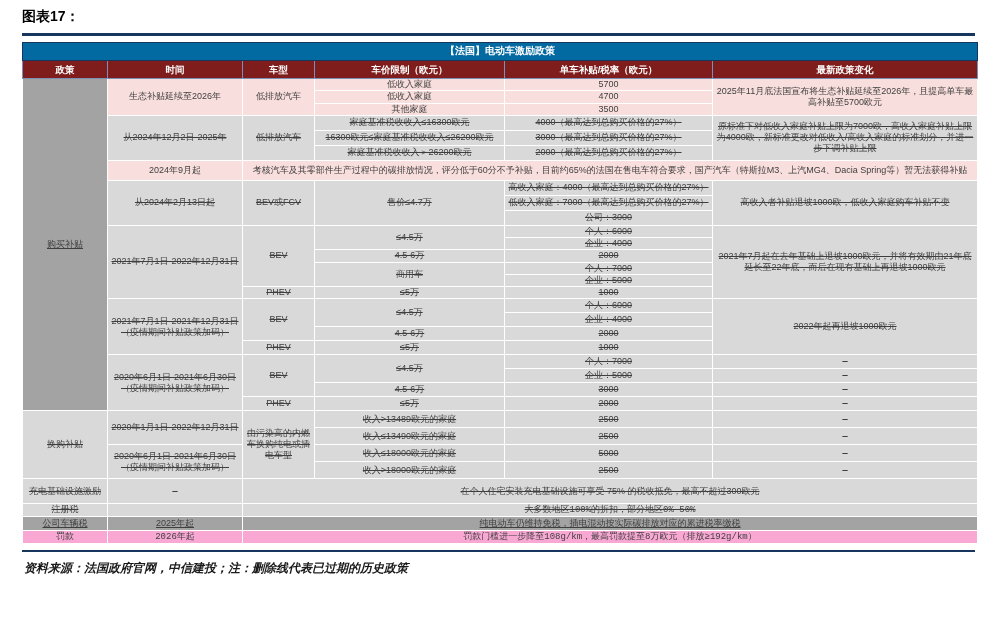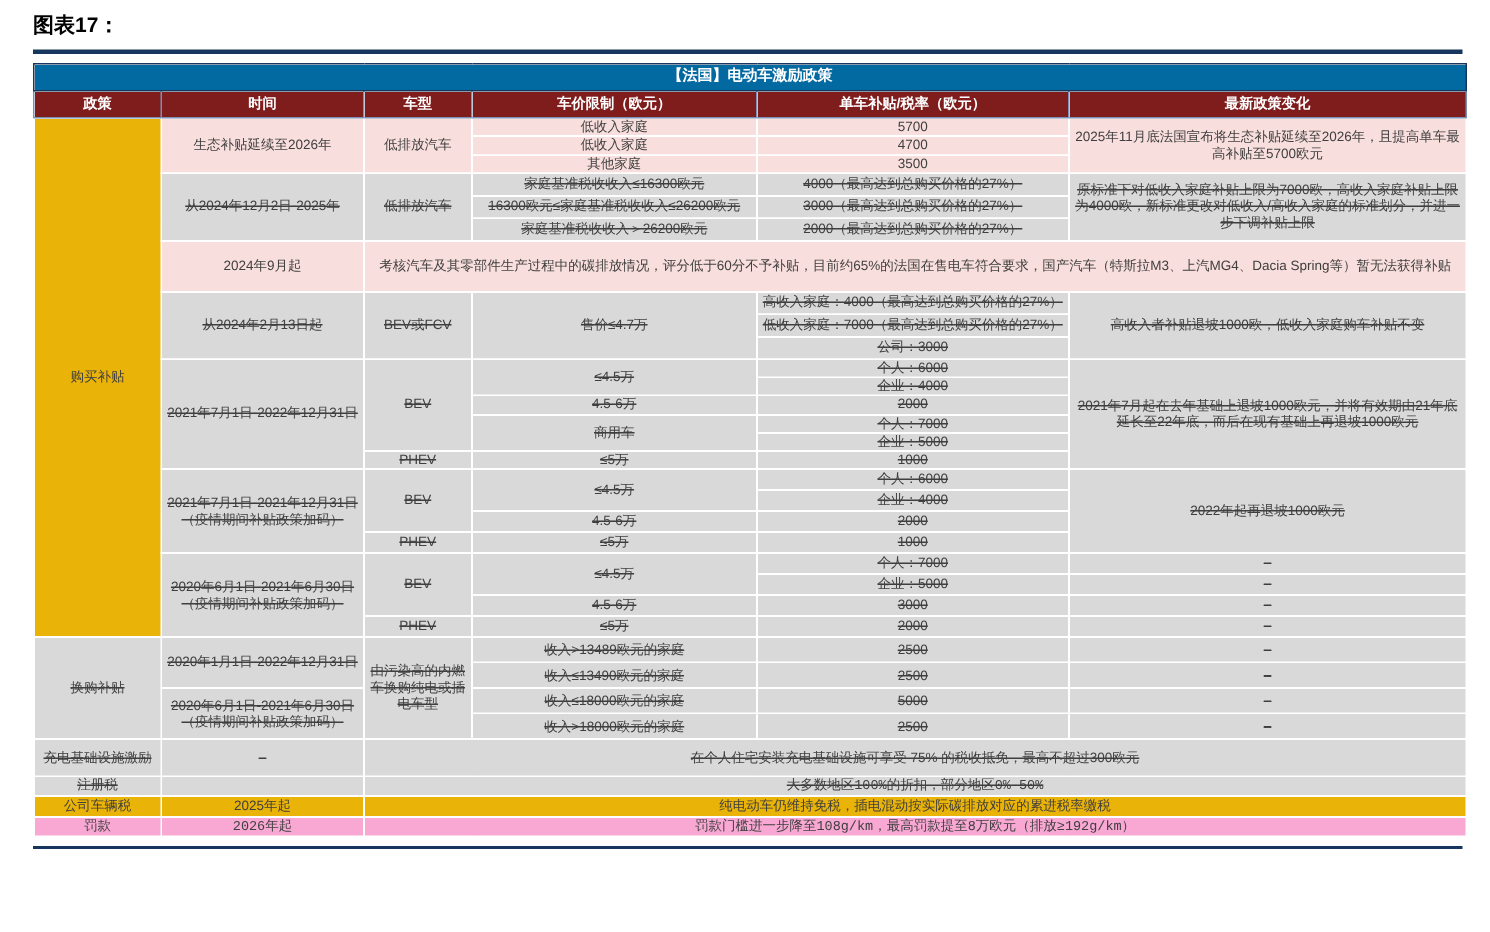--- a/index.html
+++ b/index.html
@@ -8,24 +8,24 @@
   .fig-title{font-size:14px;font-weight:bold;color:#000;display:flex;align-items:baseline;}
   .fig-title .lbl{margin-right:13px;}
   .rule-top{height:3px;background:#17365D;margin:7px 0 6px 0;}
   .rule-bottom{height:2px;background:#17365D;margin:6px 0 8px 0;}
   table{border-collapse:collapse;table-layout:fixed;width:955px;font-size:9px;color:#3F3F3F;}
   td,th{border:1px solid #ffffff;text-align:center;vertical-align:middle;padding:0 2px;line-height:1.25;overflow:hidden;}
   th.banner{background:#0369a1;color:#fff;font-size:10px;font-weight:bold;height:17px;border:1px solid #17365D;}
   th.colhead{background:#7f1d1d;color:#fff;font-weight:bold;height:17px;border:1px solid #7A91B5;font-size:9.5px;}
   .bg-p{background:#F8DEDC;}
   .bg-g{background:#D9D9D9;}
-  .bg-w{background:#eab308;}
+  .bg-w{background:#a3a3a3;text-decoration:underline;}
   .bg-l{background:#f9a8d4;}
   .st{text-decoration:line-through;}
-  .rh-a{height:11px;} .rh-b{height:15px;} .rh-c{height:34px;} .rh-d{height:12px;}
+  .rh-a{height:11px;} .rh-b{height:15px;} .rh-c{height:20px;} .rh-d{height:12px;}
   .rh-e{height:14px;} .rh-f{height:17px;} .rh-g{height:25px;} .rh-h{height:13px;font-family:Liberation Mono, monospace;}
   .footer{font-size:12px;font-weight:bold;font-style:italic;color:#1a1a1a;padding-left:2px;}
 </style>
 </head>
 <body>
 
 <div class="page">
 
   <div class="fig-title">
     <span class="lbl">图表17：</span>
@@ -223,14 +223,15 @@
 
       <tr class="rh-h">
         <td class="bg-l">罚款</td>
         <td class="bg-l">2026年起</td>
         <td class="bg-l" colspan="4">罚款门槛进一步降至108g/km，最高罚款提至8万欧元（排放≥192g/km）</td>
       </tr>
     </tbody>
   </table>
 
   <div class="rule-bottom"></div>
+  <div class="footer">资料来源：法国政府官网，中信建投；注：删除线代表已过期的历史政策</div>
 
 </div>
 
 </body></html>

